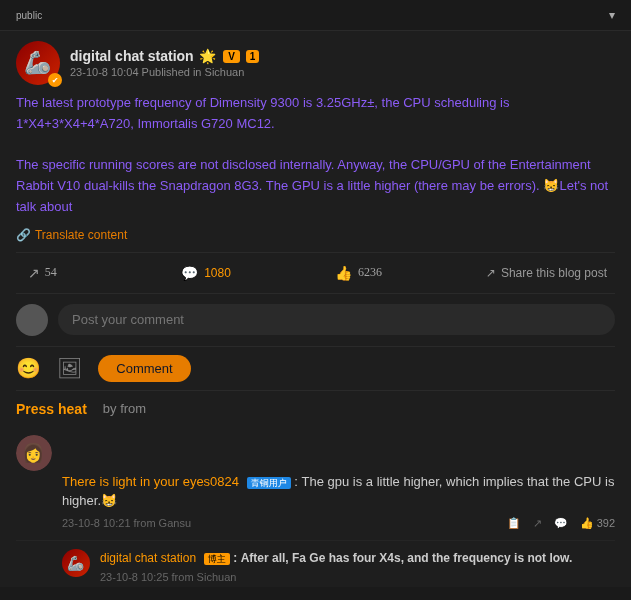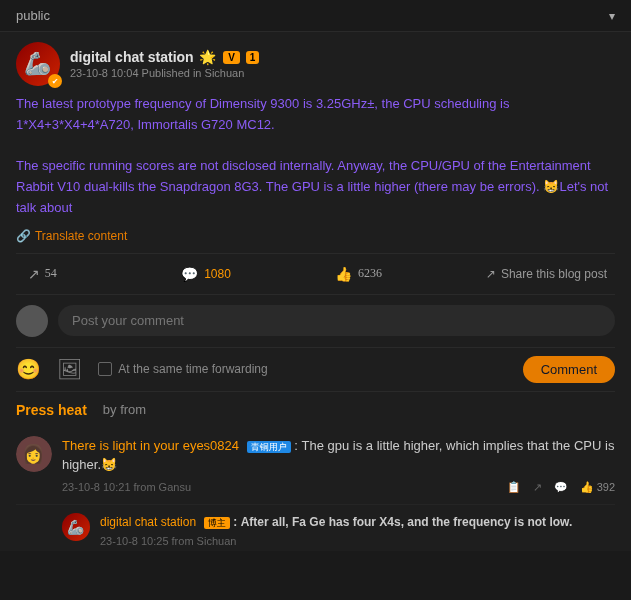--- a/index.html
+++ b/index.html
@@ -16,21 +16,21 @@
     .top-bar {
       display: flex;
       align-items: center;
       justify-content: space-between;
       padding: 8px 16px;
       background: #1a1a1a;
       border-bottom: 1px solid #2a2a2a;
     }
     .top-bar-label {
       color: #aaa;
-      font-size: 13px;
+      font-size: 10px;
       text-align: center;
     }
     .top-bar-chevron {
       color: #aaa;
       font-size: 12px;
     }
 
     .post-container {
       padding: 10px 16px 0 16px;
       background: #1e1e1e;
@@ -258,21 +258,21 @@
     .comment-avatar-img {
       width: 36px;
       height: 36px;
       border-radius: 50%;
       background: #6a4040;
       display: flex;
       align-items: center;
       justify-content: center;
       font-size: 18px;
     }
-    .comment-body { flex: 1; }
+    .comment-body { flex: 1; margin-top: 37px; }
     .comment-author-name {
       color: #f90;
       font-size: 13px;
       font-weight: 500;
     }
     .comment-user-badge {
       background: #1e88e5;
       color: white;
       font-size: 9px;
       padding: 1px 4px;
@@ -406,24 +406,20 @@
   </div>
 
   <div class="comment-input-row">
     <div class="commenter-avatar"></div>
     <input class="comment-input" placeholder="Post your comment" style="">
   </div>
 
   <div class="comment-toolbar">
     <span class="toolbar-icon">😊</span>
     <span class="toolbar-icon">🖼</span>
-    <div class="forward-row">
-      <div class="checkbox-box"></div>
-      <span class="forward-label">At the same time forwarding</span>
-    </div>
     <button class="comment-btn">Comment</button>
   </div>
 
   <div class="filter-row">
     <span class="filter-hot">Press heat</span>
     <span class="filter-time">by from</span>
   </div>
 
 </div>
 

